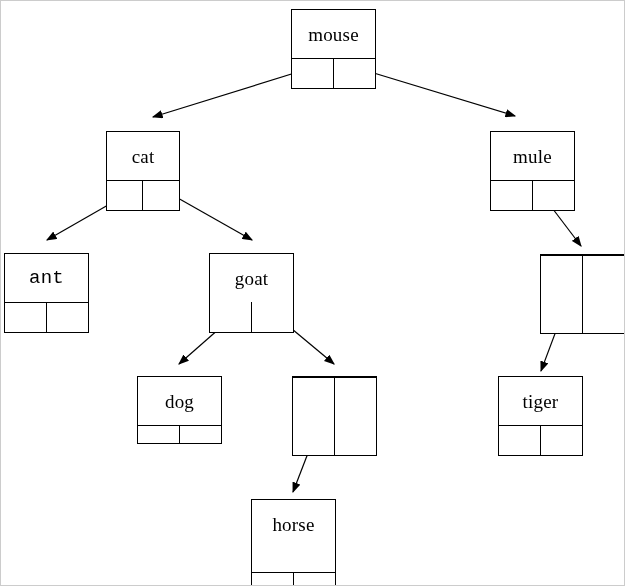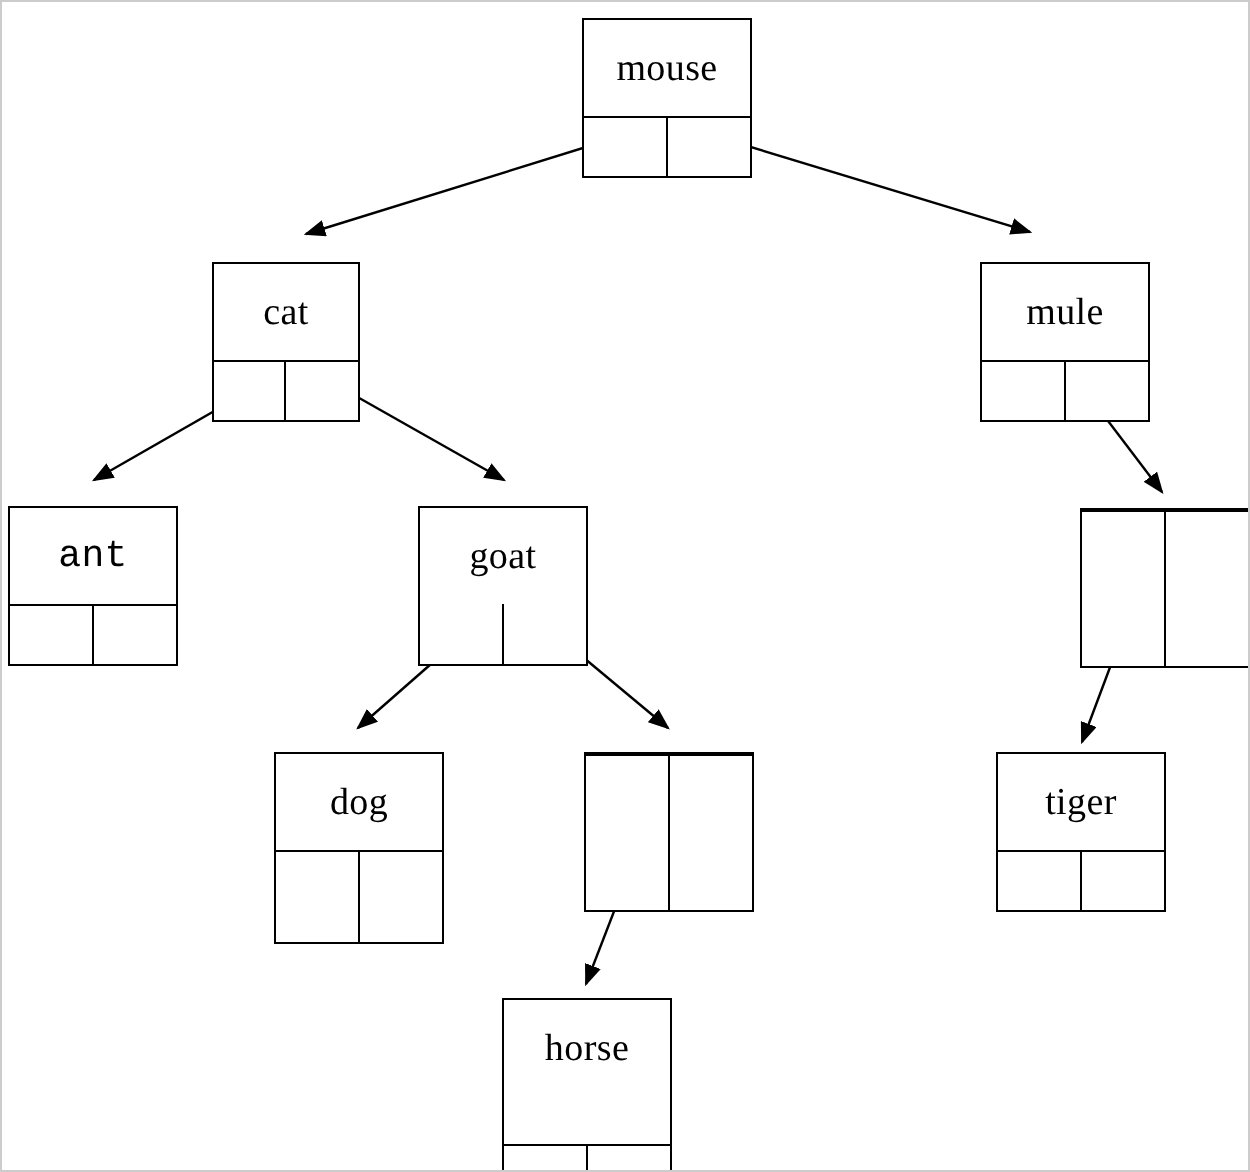--- a/index.html
+++ b/index.html
@@ -120,21 +120,21 @@
           <div class="ptr-cell ptr-left"></div>
           <div class="ptr-cell ptr-right"></div>
         </div>
       </div>
       <div class="tree-node" style="left: 539px; top: 253px; width: 85px; height: 80px;">
         <div class="node-pointers">
           <div class="ptr-cell ptr-left"></div>
           <div class="ptr-cell ptr-right"></div>
         </div>
       </div>
-      <div class="tree-node" style="left: 136px; top: 375px; width: 85px; height: 96px;">
+      <div class="tree-node" style="left: 136px; top: 375px; width: 85px; height: 68px;">
         <div class="node-key" style="height: 48px;">dog</div>
         <div class="node-pointers">
           <div class="ptr-cell ptr-left"></div>
           <div class="ptr-cell ptr-right"></div>
         </div>
       </div>
       <div class="tree-node" style="left: 291px; top: 375px; width: 85px; height: 80px;">
         <div class="node-pointers">
           <div class="ptr-cell ptr-left"></div>
           <div class="ptr-cell ptr-right"></div>

